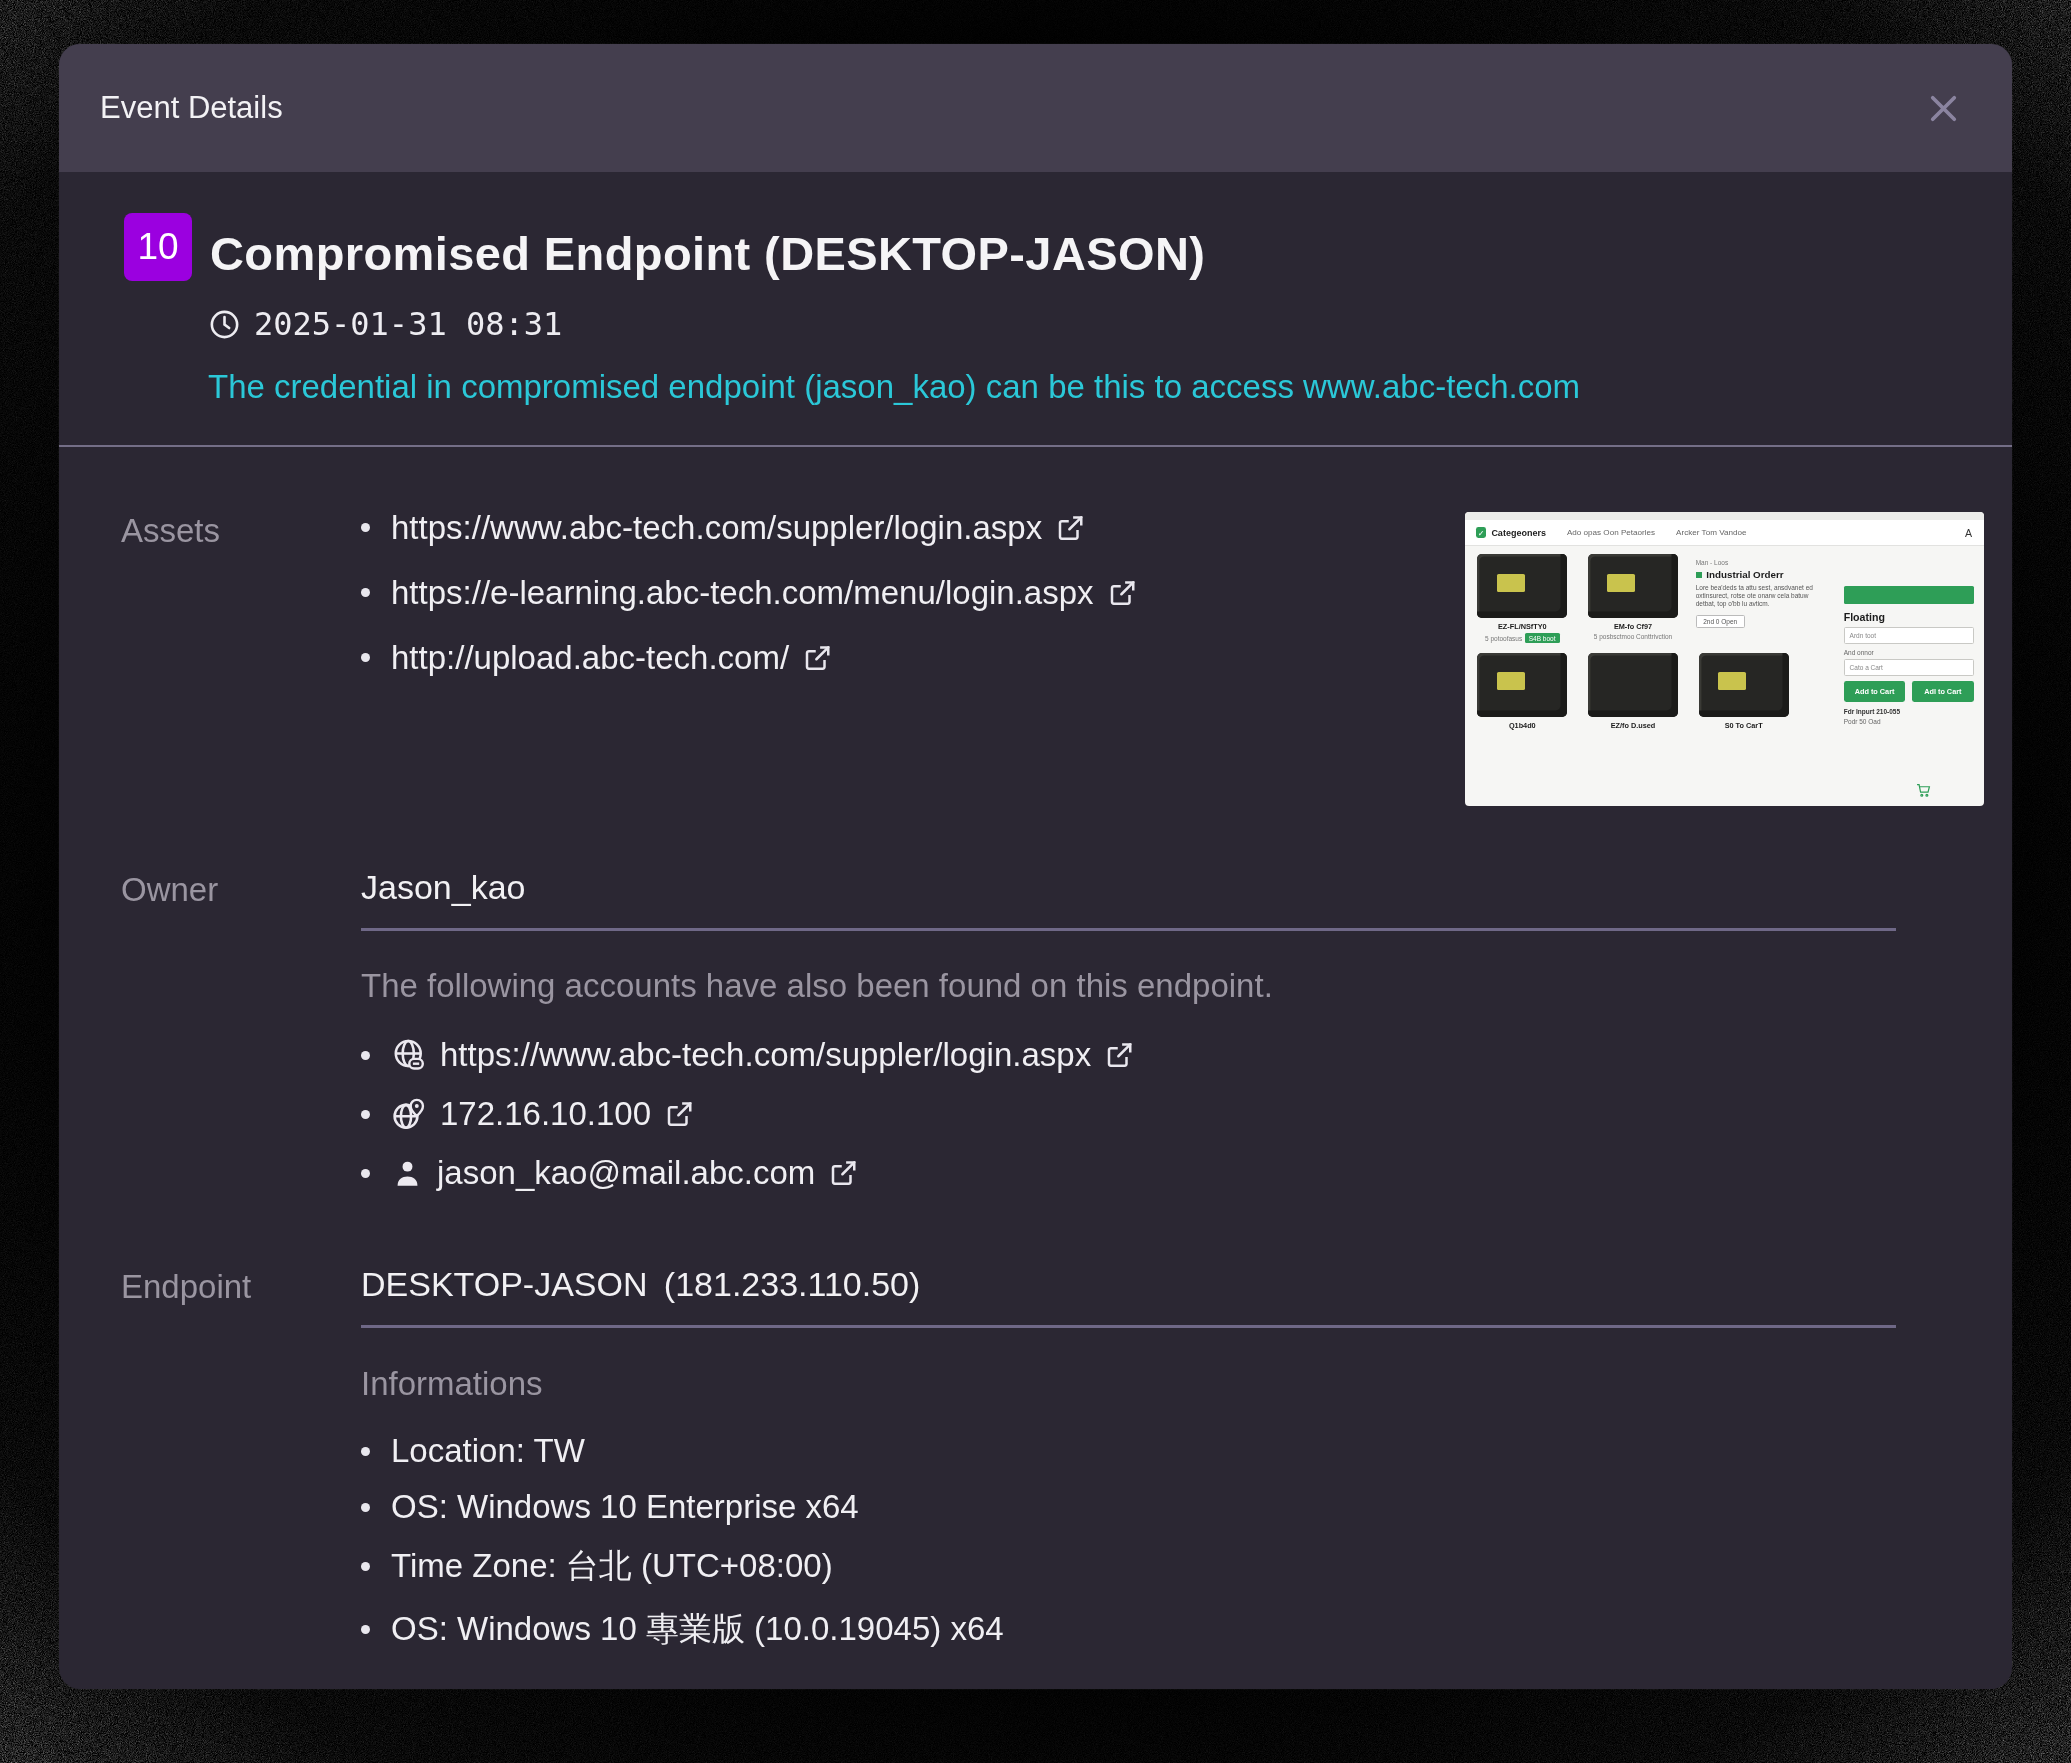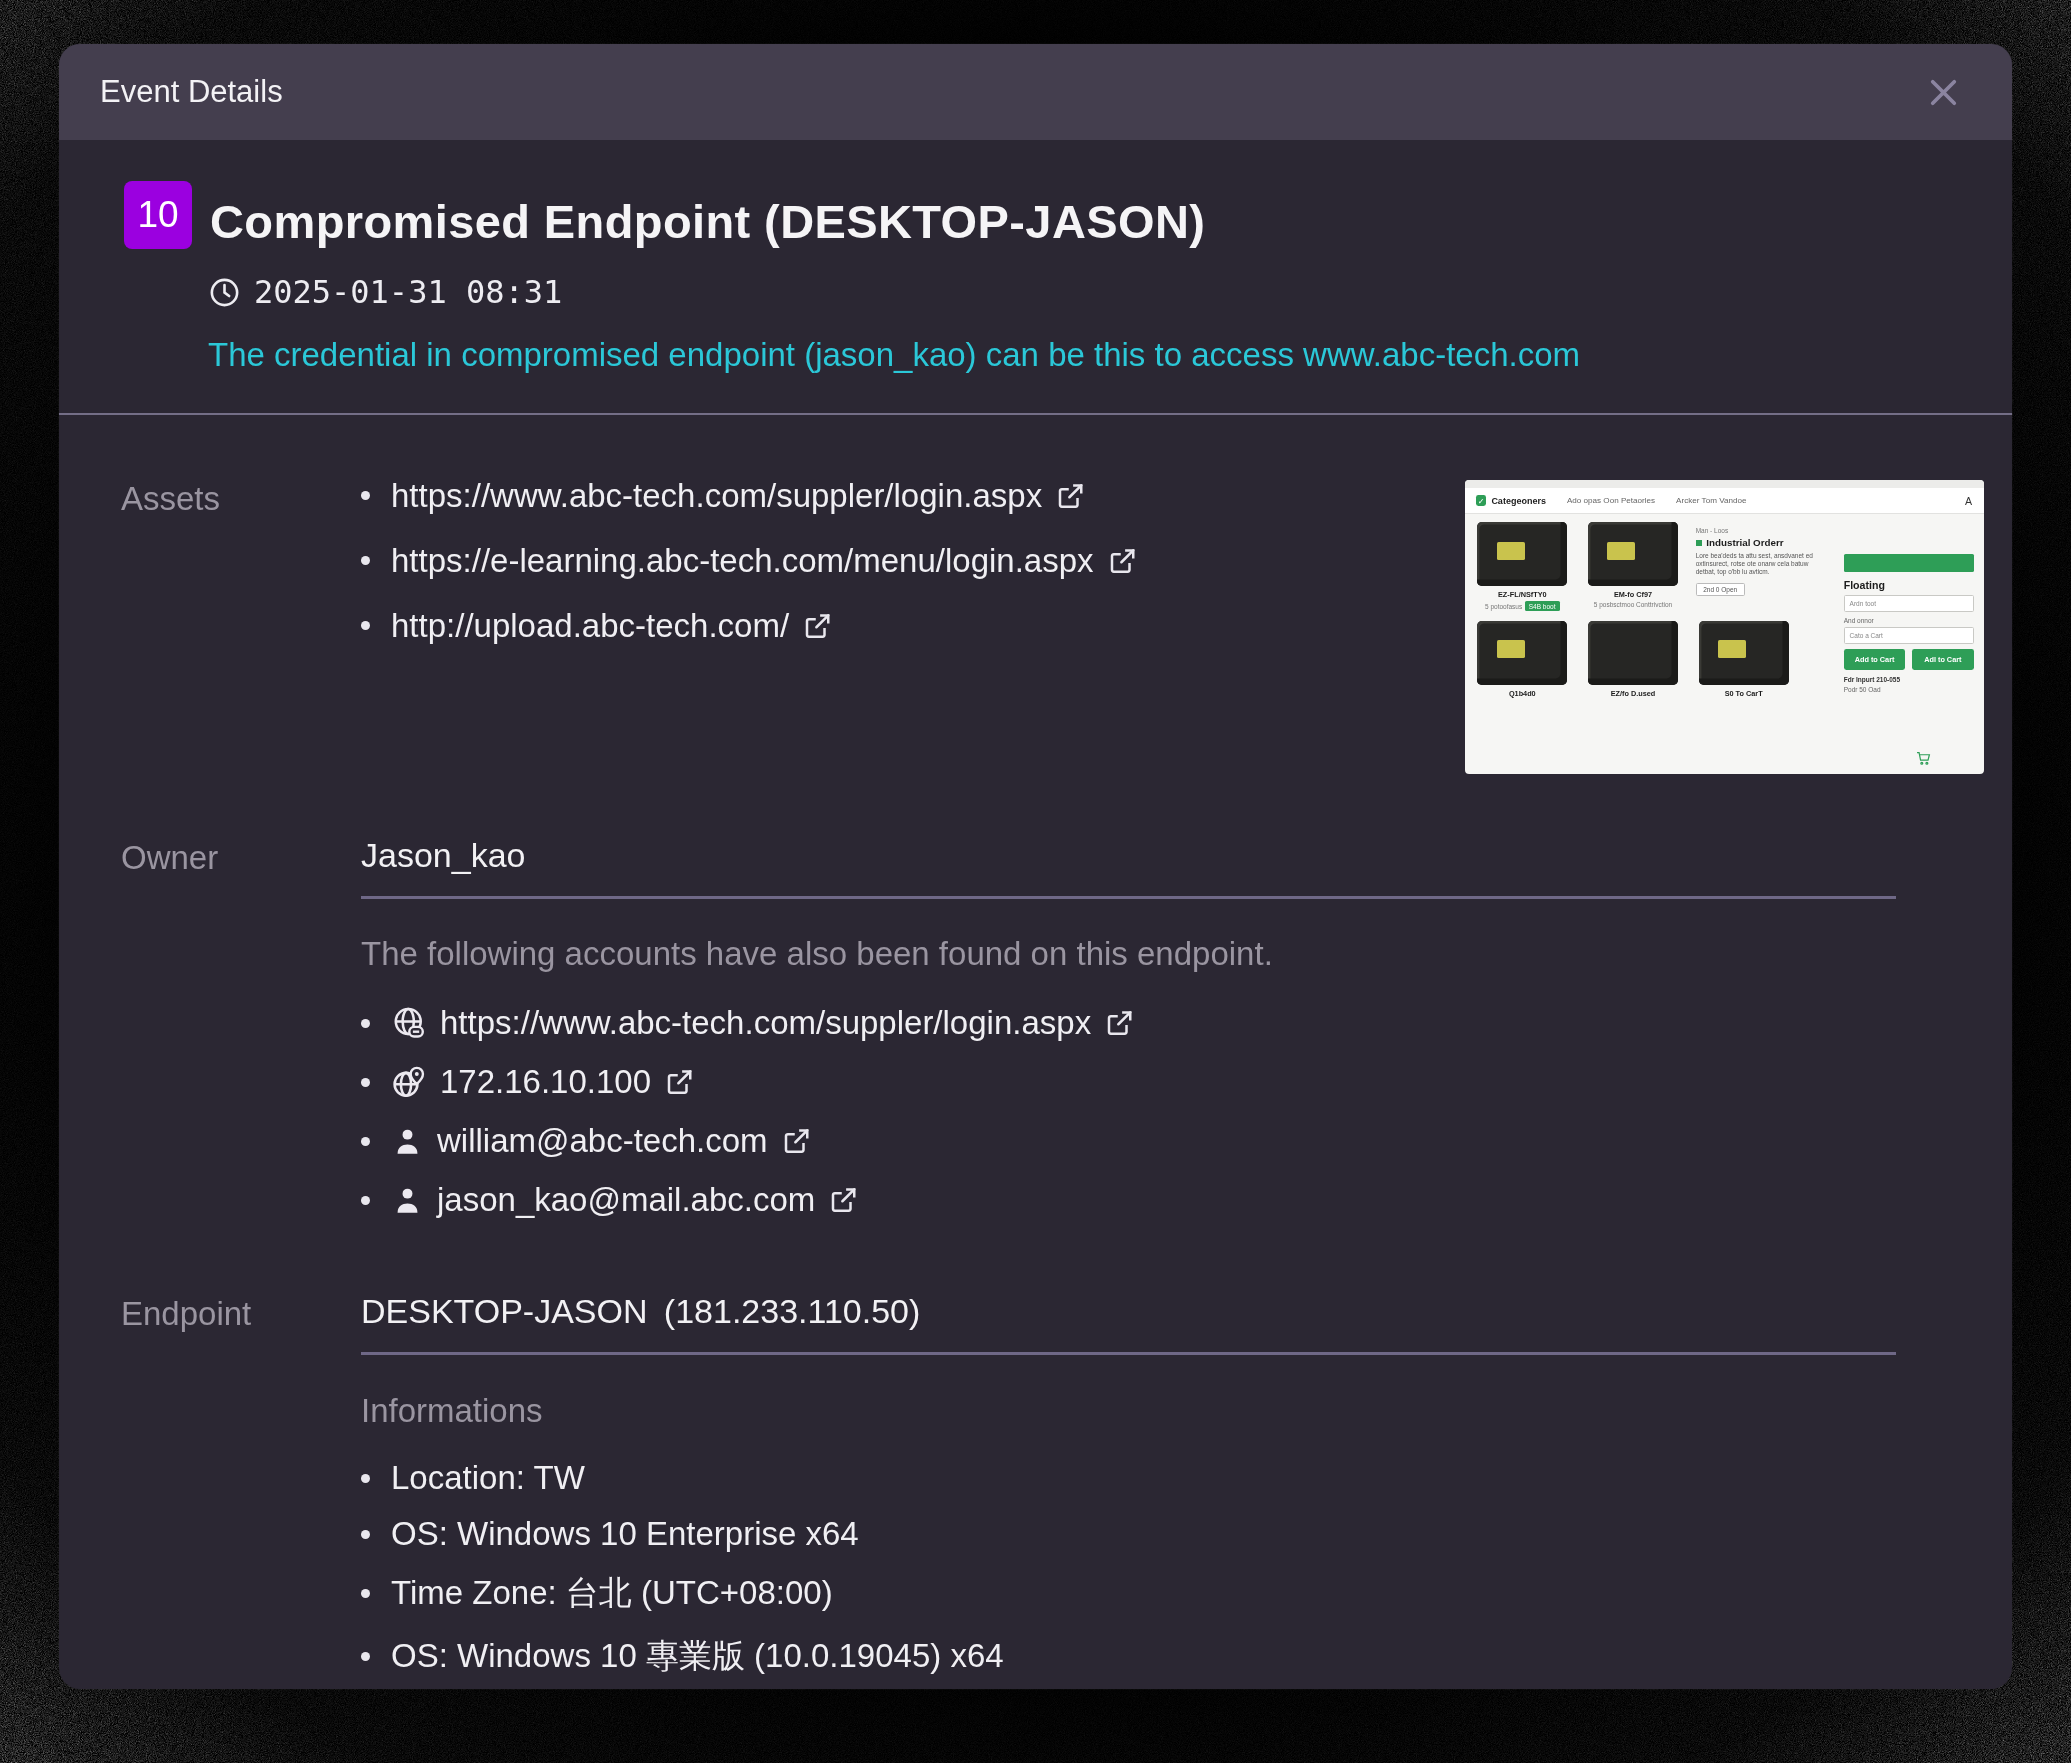--- a/index.html
+++ b/index.html
@@ -13,21 +13,21 @@
   .noise-layer svg { display:block; width:100%; height:100%; }
   .vignette { position:absolute; inset:0;
     background:radial-gradient(ellipse 78% 78% at 50% 48%, rgba(0,0,0,1) 55%, rgba(0,0,0,.82) 78%, rgba(0,0,0,.25) 96%, rgba(0,0,0,0) 100%);
   }
 
   
   .modal { position:absolute; left:59px; top:44px; width:1953px; height:1645px;
     background:#2b2733; border-radius:21px; overflow:hidden;
     box-shadow:0 0 0 0.8px rgba(255,255,255,.03);
   }
-  .modal-header { height:96px; background:#443e4e; display:flex; align-items:center;
+  .modal-header { height:128px; background:#443e4e; display:flex; align-items:center;
     justify-content:space-between; padding:0 46px 0 41px; }
   .dialog-title { color:#f3f2f5; font-size:31px; font-weight:400; }
   .close-btn { width:46px; height:46px; background:none; border:none; cursor:pointer;
     display:flex; align-items:center; justify-content:center; padding:0; }
 
   .title-block { margin:41px 0 0 65px; }
   .title-row { display:flex; align-items:flex-end; gap:18px; }
   .sev-badge { width:68px; height:68px; border-radius:8.1px; background:#9b00e0;
     color:#fff; font-size:37px; display:flex; align-items:center; justify-content:center; flex:none; }
   .event-title { margin:0; font-size:47px; font-weight:700; color:#f5f4f6; letter-spacing:0.4px; }
@@ -319,37 +319,20 @@
           </span>
         </li>
         <li class="row-item">
           <span class="bullet"></span>
           <span class="acct-icon">
             <svg width="33" height="33" viewBox="0 0 24 24" fill="#ece9f0">
                 <circle cx="12" cy="7" r="3.6"></circle>
                 <path d="M4.8 20.5c0-4 3.2-6.4 7.2-6.4s7.2 2.4 7.2 6.4v0.4H4.8z"></path>
               </svg>
           </span>
-          <span class="link-text">william@abc-tech.com</span>
-          <span class="ext-icon">
-            <svg width="30" height="30" viewBox="0 0 24 24" fill="none" stroke="#e9e7ee" stroke-width="2">
-                <path d="M18 13.5V19a1.5 1.5 0 0 1-1.5 1.5h-11A1.5 1.5 0 0 1 4 19V8a1.5 1.5 0 0 1 1.5-1.5H11"></path>
-                <path d="M14.5 3.5H21V10"></path>
-                <path d="M21 3.5L11.5 13" stroke-linecap="round"></path>
-              </svg>
-          </span>
-        </li>
-        <li class="row-item">
-          <span class="bullet"></span>
-          <span class="acct-icon">
-            <svg width="33" height="33" viewBox="0 0 24 24" fill="#ece9f0">
-                <circle cx="12" cy="7" r="3.6"></circle>
-                <path d="M4.8 20.5c0-4 3.2-6.4 7.2-6.4s7.2 2.4 7.2 6.4v0.4H4.8z"></path>
-              </svg>
-          </span>
           <span class="link-text">jason_kao@mail.abc.com</span>
           <span class="ext-icon">
             <svg width="30" height="30" viewBox="0 0 24 24" fill="none" stroke="#e9e7ee" stroke-width="2">
                 <path d="M18 13.5V19a1.5 1.5 0 0 1-1.5 1.5h-11A1.5 1.5 0 0 1 4 19V8a1.5 1.5 0 0 1 1.5-1.5H11"></path>
                 <path d="M14.5 3.5H21V10"></path>
                 <path d="M21 3.5L11.5 13" stroke-linecap="round"></path>
               </svg>
           </span>
         </li>
       </ul>

